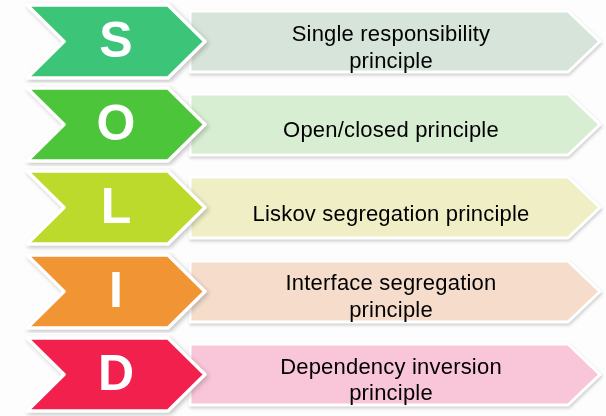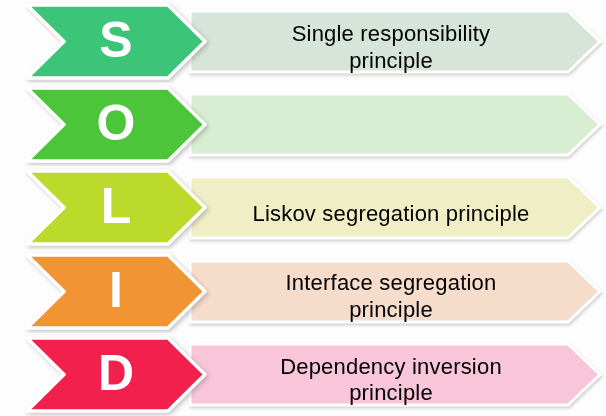--- a/index.html
+++ b/index.html
@@ -61,20 +61,21 @@
     <div class="label">Single responsibility
 principle</div>
   </div>
 
   <div class="row">
     <svg viewBox="0 0 606 83.2" preserveAspectRatio="none">
       <polygon class="band" points="190,11 568,11 600,41.5 568,72 190,72" fill="#d8eed2"></polygon>
       <polygon class="arrow" points="27,5 168,5 205,41.5 168,78 27,78 64,41.5" fill="#4cc53a"></polygon>
     </svg>
     <div class="letter">O</div>
+    <div class="label">Open/closed principle</div>
   </div>
 
   <div class="row">
     <svg viewBox="0 0 606 83.2" preserveAspectRatio="none">
       <polygon class="band" points="190,11 568,11 600,41.5 568,72 190,72" fill="#efeec5"></polygon>
       <polygon class="arrow" points="27,5 168,5 205,41.5 168,78 27,78 64,41.5" fill="#bcda2c"></polygon>
     </svg>
     <div class="letter">L</div>
     <div class="label">Liskov segregation principle</div>
   </div>

